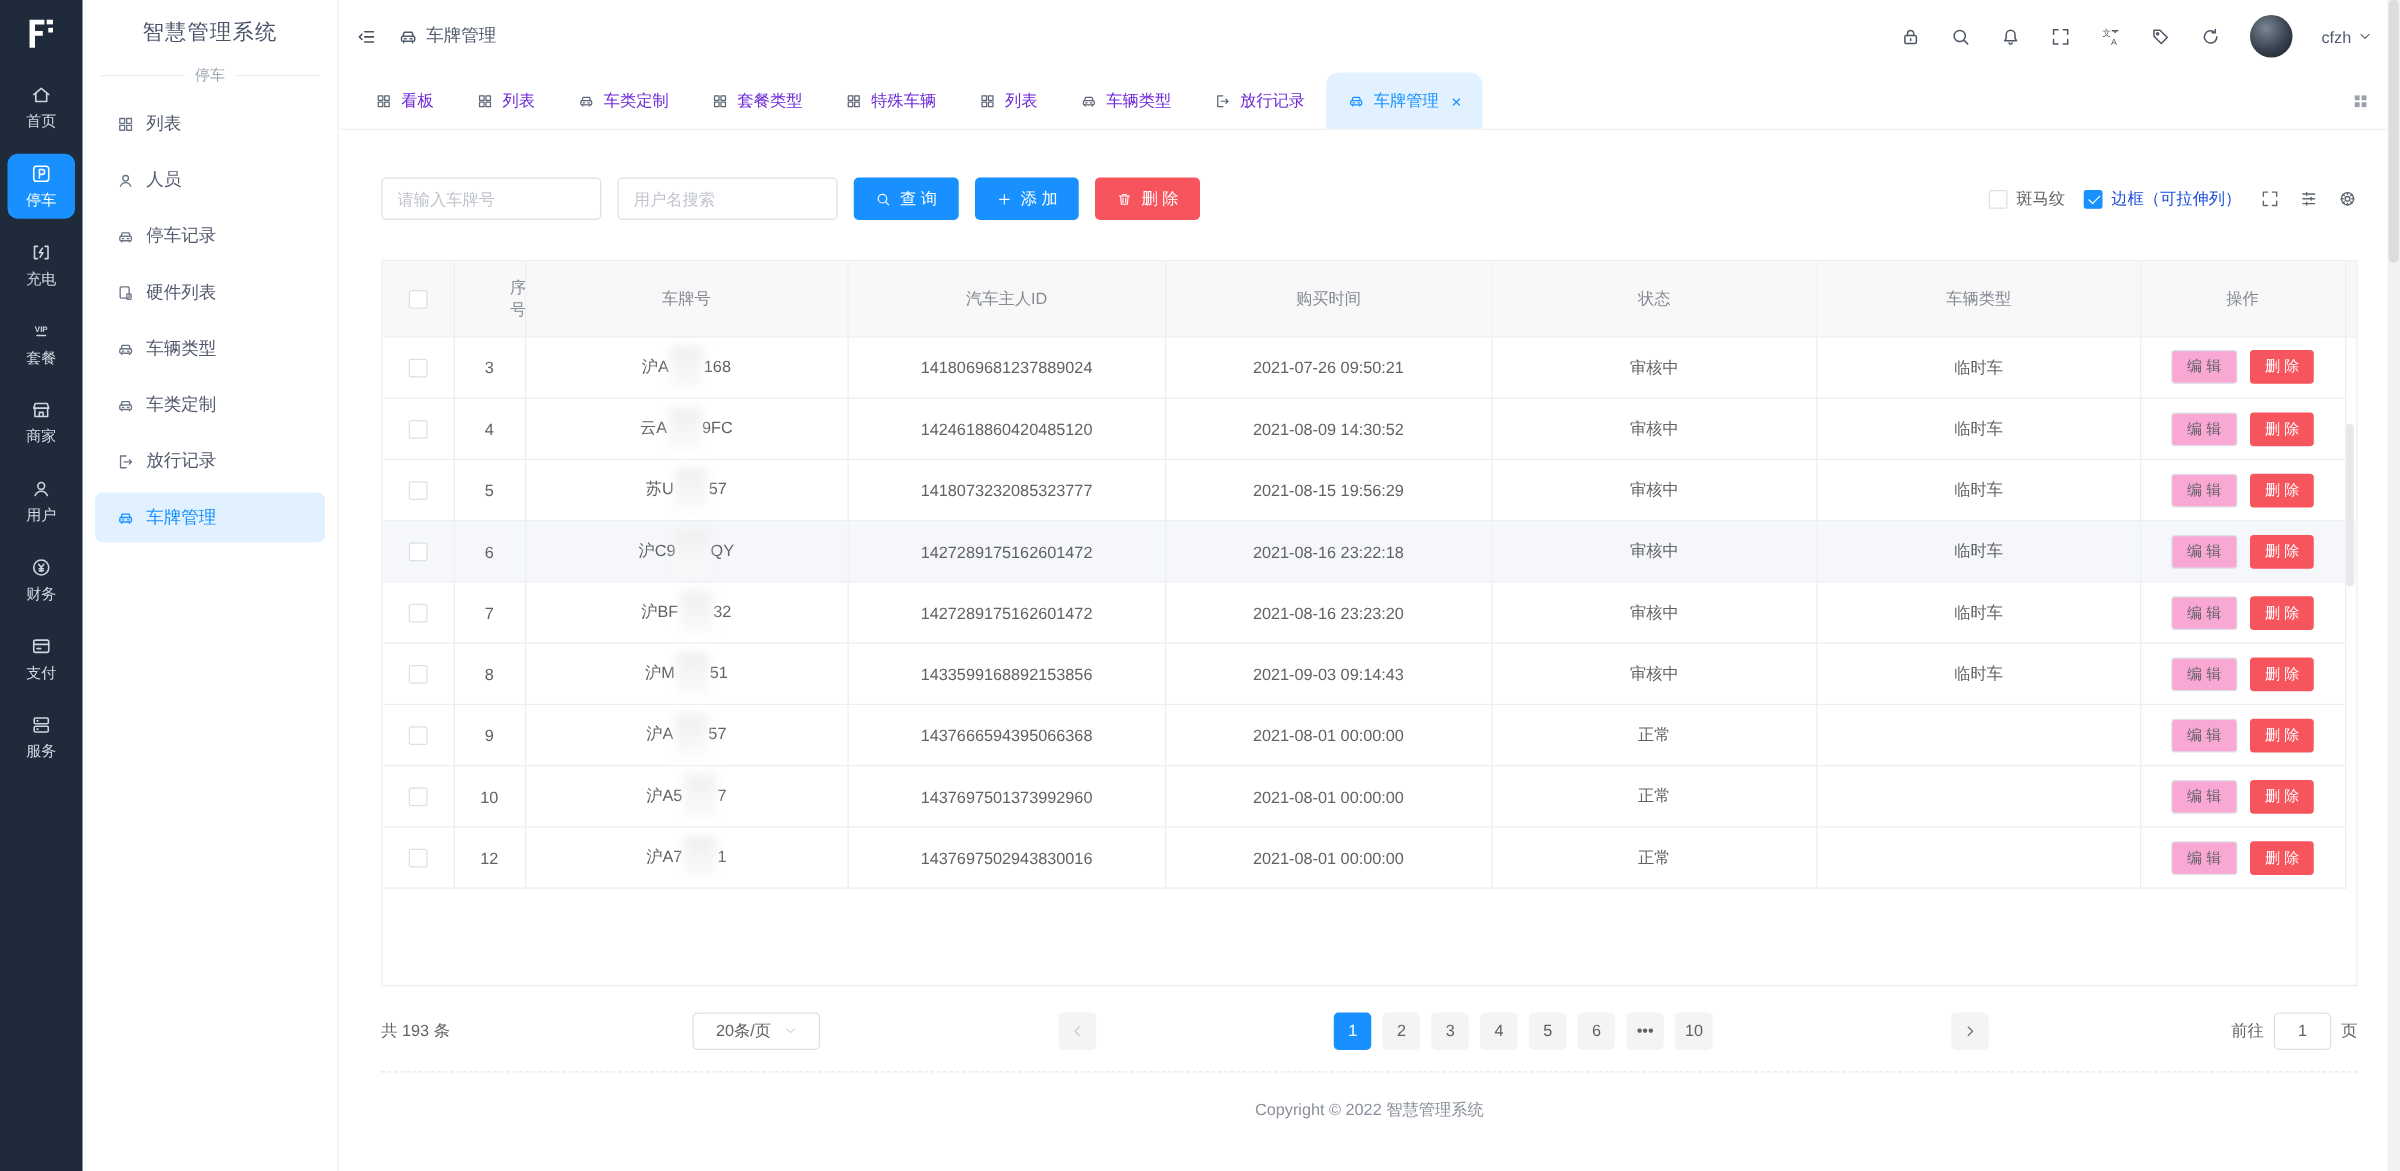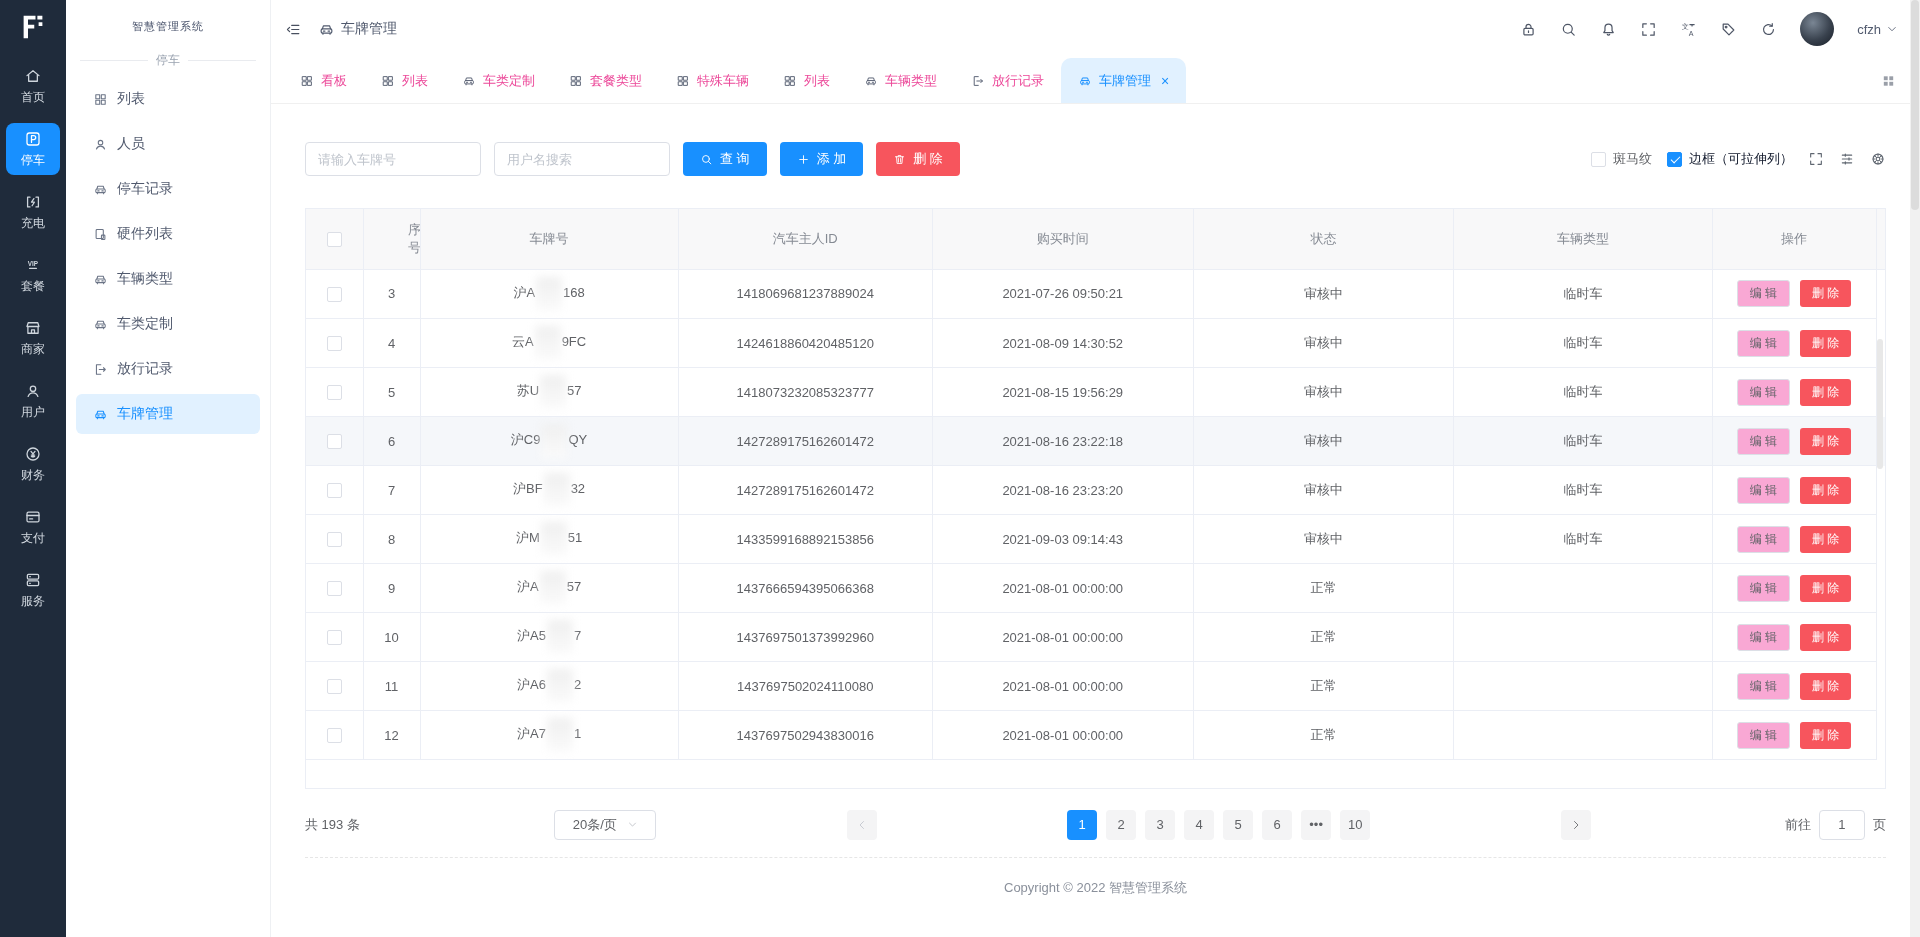--- a/index.html
+++ b/index.html
@@ -16,21 +16,21 @@
   .rail-nav { width:100%; display:flex; flex-direction:column; gap:11px; margin-top:6px; }
   .rail-item { width:54px; margin:0 auto; padding:7px 0 6px; border-radius:8px; display:flex; flex-direction:column;
                align-items:center; gap:4px; font-size:12px; color:#d2d9e0; cursor:pointer; }
   .rail-item .icon { color:#cfd6dd; }
   .rail-item .icon svg { width:18px; height:18px; }
   .rail-item.active { background:#1890ff; color:#fff; }
   .rail-item.active .icon { color:#fff; }
 
   
   .sidebar { width:205px; flex-shrink:0; border-right:1px solid #eef0f3; background:#fff; }
-  .sidebar-title { height:50px; line-height:52px; text-align:center; font-size:11px; color:#49536b; letter-spacing:1px; }
+  .sidebar-title { height:50px; line-height:52px; text-align:center; font-size:17px; color:#49536b; letter-spacing:1px; }
   .sidebar-group { display:flex; align-items:center; gap:8px; color:#9aa3b0; font-size:12px; margin:2px 14px 10px; }
   .sidebar-group::before, .sidebar-group::after { content:""; flex:1; height:1px; background:#e9ebef; }
   .side-item { height:40px; margin:5px 10px; padding:0 17px; display:flex; align-items:center; gap:9px;
                font-size:14px; color:#515a6e; border-radius:6px; cursor:pointer; }
   .side-item .icon { color:#6b7486; }
   .side-item .icon svg { width:15px; height:15px; }
   .side-item.active { background:#e1f1ff; color:#1890ff; }
   .side-item.active .icon { color:#1890ff; }
 
   
@@ -41,21 +41,21 @@
   .breadcrumb { display:flex; align-items:center; gap:6px; font-size:14px; color:#515a6e; cursor:pointer; }
   .breadcrumb .icon { color:#515a6e; }
   .topbar-right { margin-left:auto; display:flex; align-items:center; gap:23px; color:#4e5666; }
   .topbar-right .icon { cursor:pointer; }
   .avatar { width:34px; height:34px; border-radius:50%; cursor:pointer; flex-shrink:0;
             background:radial-gradient(circle at 38% 32%, #7a8694 0%, #39424e 55%, #161c25 100%); }
   .user-chip { display:flex; align-items:center; gap:5px; font-size:13px; color:#515a6e; cursor:pointer; }
   .user-chip .icon svg { width:12px; height:12px; }
 
   .tabbar { height:46px; border-bottom:1px solid #f0f0f0; display:flex; align-items:stretch; padding-left:12px; position:relative; }
-  .tab { display:flex; align-items:center; gap:7px; padding:0 17px; font-size:13px; color:#ec4899; cursor:pointer; white-space:nowrap; }
+  .tab { display:flex; align-items:center; gap:7px; padding:0 17px; font-size:13px; color:#6d28d9; cursor:pointer; white-space:nowrap; }
   .tab .icon { color:#5c6476; }
   .tab .icon svg { width:14px; height:14px; }
   .tab.active { background:#e1f1ff; color:#1890ff; border-radius:10px 10px 0 0; }
   .tab.active .icon { color:#1890ff; }
   .tab-close { display:none; font-size:14px; line-height:1; margin-left:3px; color:#1890ff; }
   .tab-close.visible { display:inline-flex; }
   .tabbar-grid { position:absolute; right:24px; top:50%; transform:translateY(-50%); color:#9a9fa8; cursor:pointer; }
   .tabbar-grid svg { width:15px; height:15px; }
 
   .content { flex:1; padding:0 34px; display:flex; flex-direction:column; }
@@ -69,21 +69,21 @@
          display:inline-flex; align-items:center; gap:7px; cursor:pointer; font-family:inherit; }
   .btn .icon svg { width:13px; height:13px; }
   .btn-blue { background:#1890ff; }
   .btn-red { background:#f7555d; }
   .toolbar-right { margin-left:auto; display:flex; align-items:center; gap:15px; font-size:13px; color:#606266; }
   .check-group { display:flex; align-items:center; gap:7px; cursor:pointer; }
   .checkbox { width:15px; height:15px; border:1px solid #dcdfe6; border-radius:2px; background:#fff; position:relative; flex-shrink:0; }
   .checkbox.checked { background:#1890ff; border-color:#1890ff; }
   .checkbox.checked::after { content:""; position:absolute; left:4.5px; top:1.5px; width:4px; height:8px;
                              border:solid #fff; border-width:0 1.6px 1.6px 0; transform:rotate(45deg); }
-  .check-label-blue { color:#0f172a; }
+  .check-label-blue { color:#1d4ed8; }
   .toolbar-right .tool-icon { color:#5f6670; cursor:pointer; }
   .toolbar-right .tool-icon svg { width:16px; height:16px; }
 
   
   .table-wrap { margin-top:32px; border:1px solid #ebeef5; position:relative; }
   table { width:100%; border-collapse:collapse; table-layout:fixed; }
   th, td { border-right:1px solid #ebeef5; border-bottom:1px solid #ebeef5; text-align:center;
            font-size:13px; font-weight:normal; padding:0 6px; overflow:hidden; }
   th.gutter, td.gutter { border-right:none; padding:0; }
   thead th { background:#f8f8f9; color:#858a93; height:60px; }
@@ -776,36 +776,20 @@
                   <td></td>
                   <td>
                     <span class="ops">
                       <button class="mini-btn mini-edit">编 辑</button>
                       <button class="mini-btn mini-del">删 除</button>
                     </span>
                   </td>
                   <td class="gutter"></td>
                 </tr>
 
-                <tr>
-                  <td><span class="checkbox" style="display:inline-block;vertical-align:middle;"></span></td>
-                  <td>11</td>
-                  <td><span>沪A6</span><span class="redact"></span><span>2</span></td>
-                  <td>1437697502024110080</td>
-                  <td>2021-08-01 00:00:00</td>
-                  <td>正常</td>
-                  <td></td>
-                  <td>
-                    <span class="ops">
-                      <button class="mini-btn mini-edit">编 辑</button>
-                      <button class="mini-btn mini-del">删 除</button>
-                    </span>
-                  </td>
-                  <td class="gutter"></td>
-                </tr>
 
                 <tr>
                   <td><span class="checkbox" style="display:inline-block;vertical-align:middle;"></span></td>
                   <td>12</td>
                   <td><span>沪A7</span><span class="redact"></span><span>1</span></td>
                   <td>1437697502943830016</td>
                   <td>2021-08-01 00:00:00</td>
                   <td>正常</td>
                   <td></td>
                   <td>

